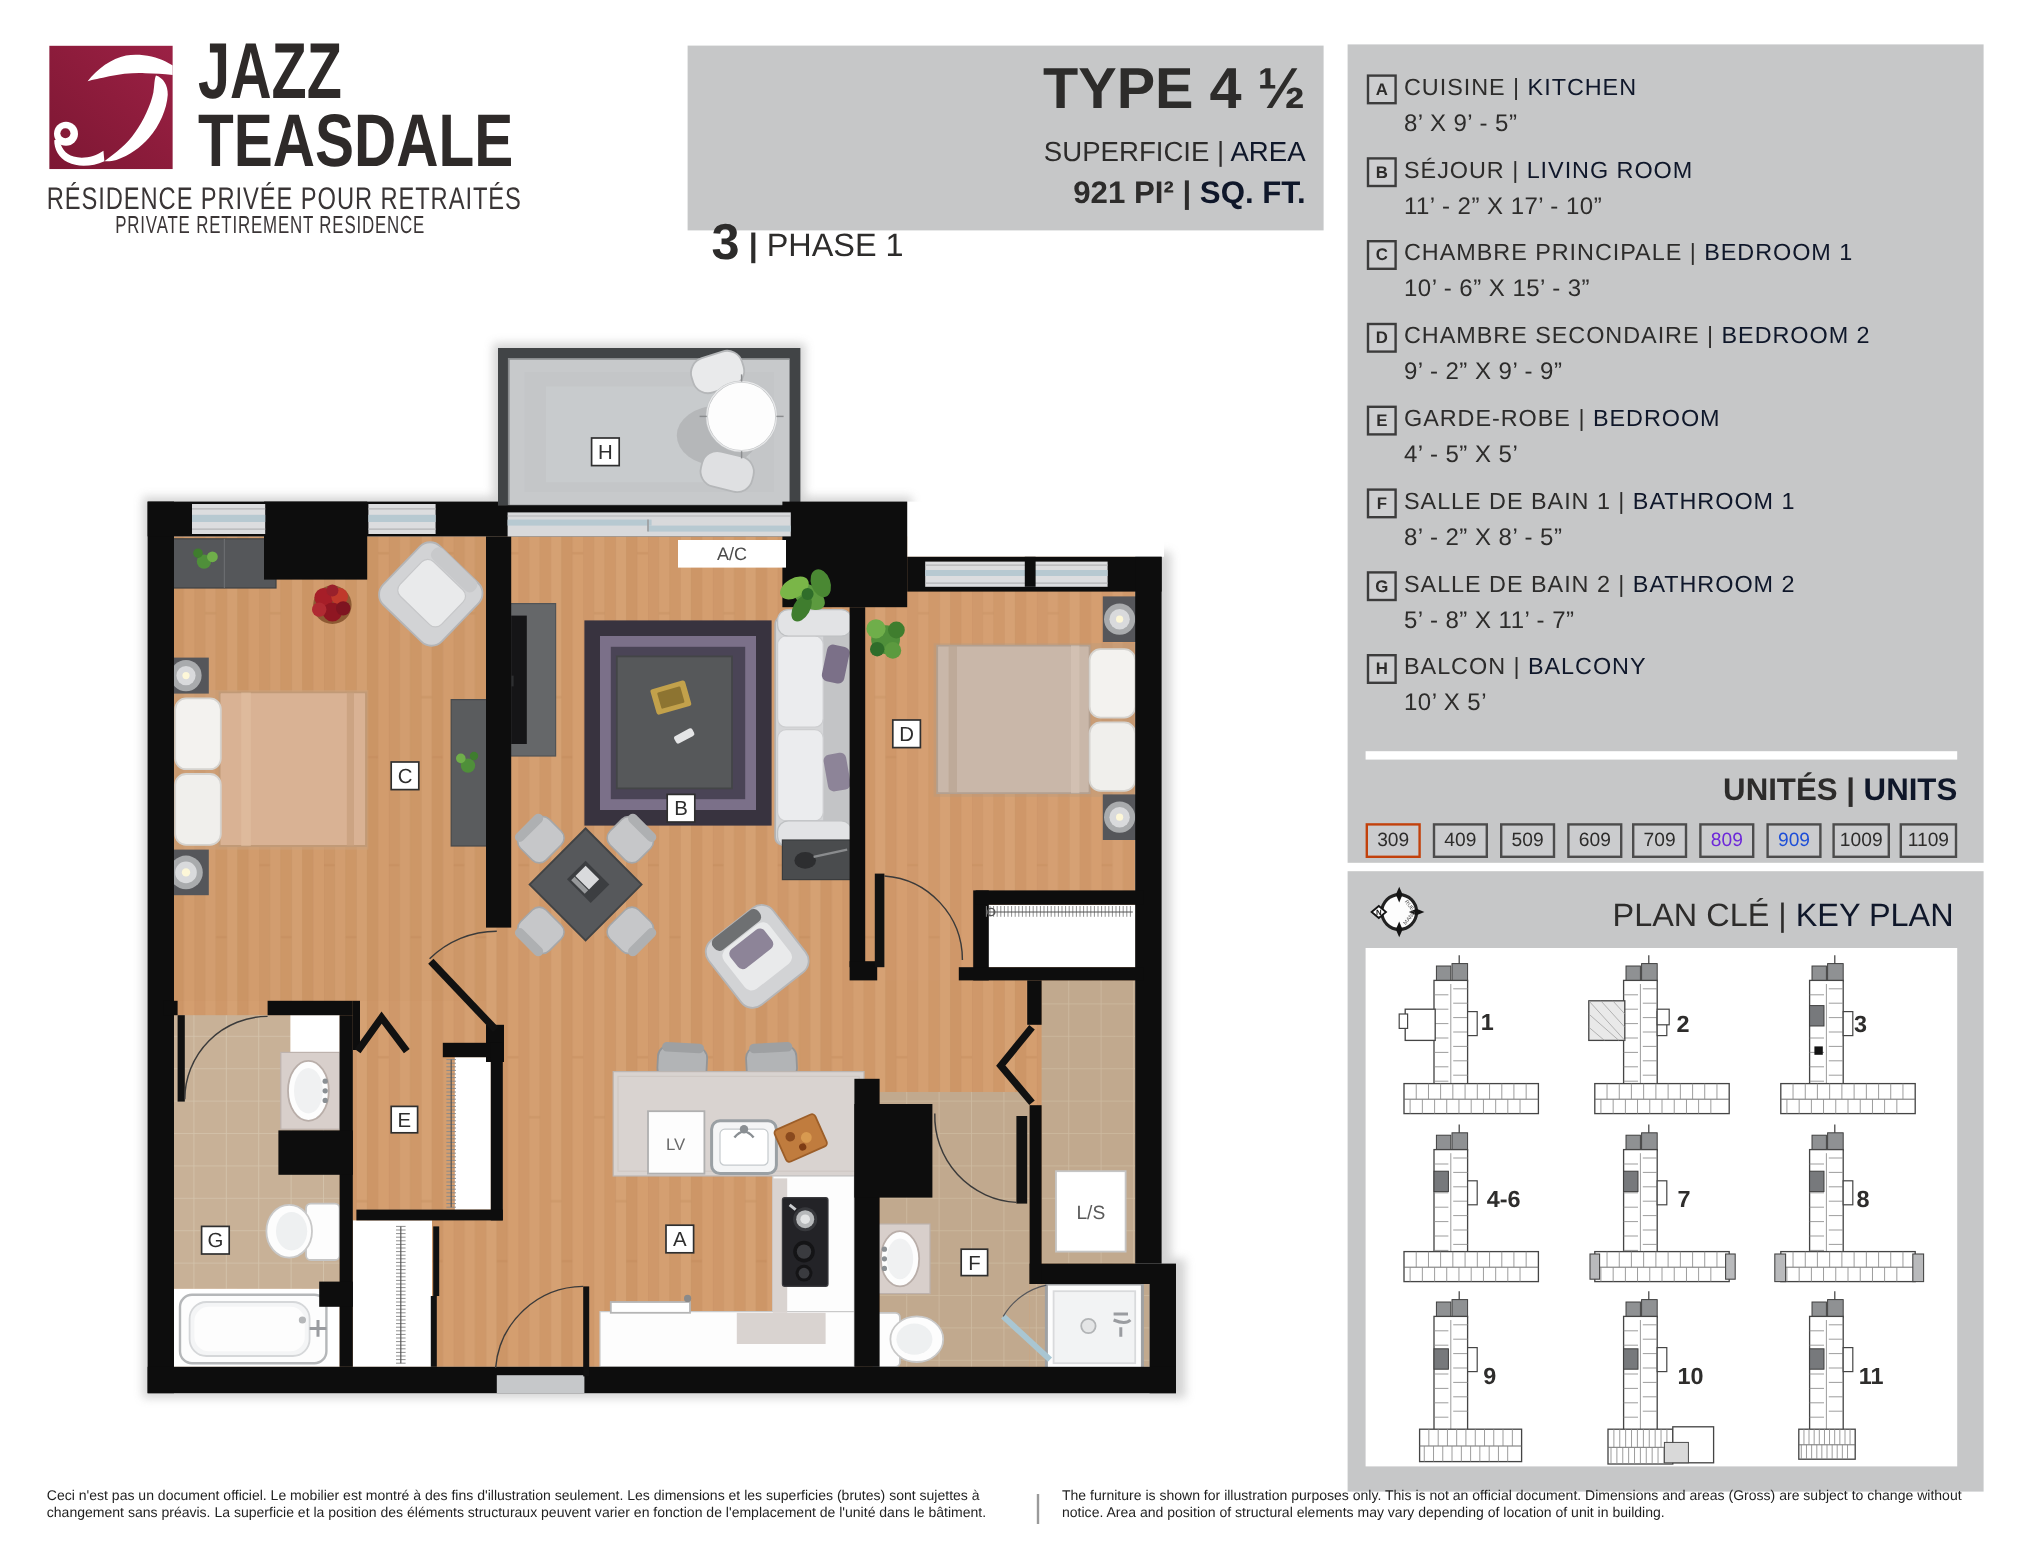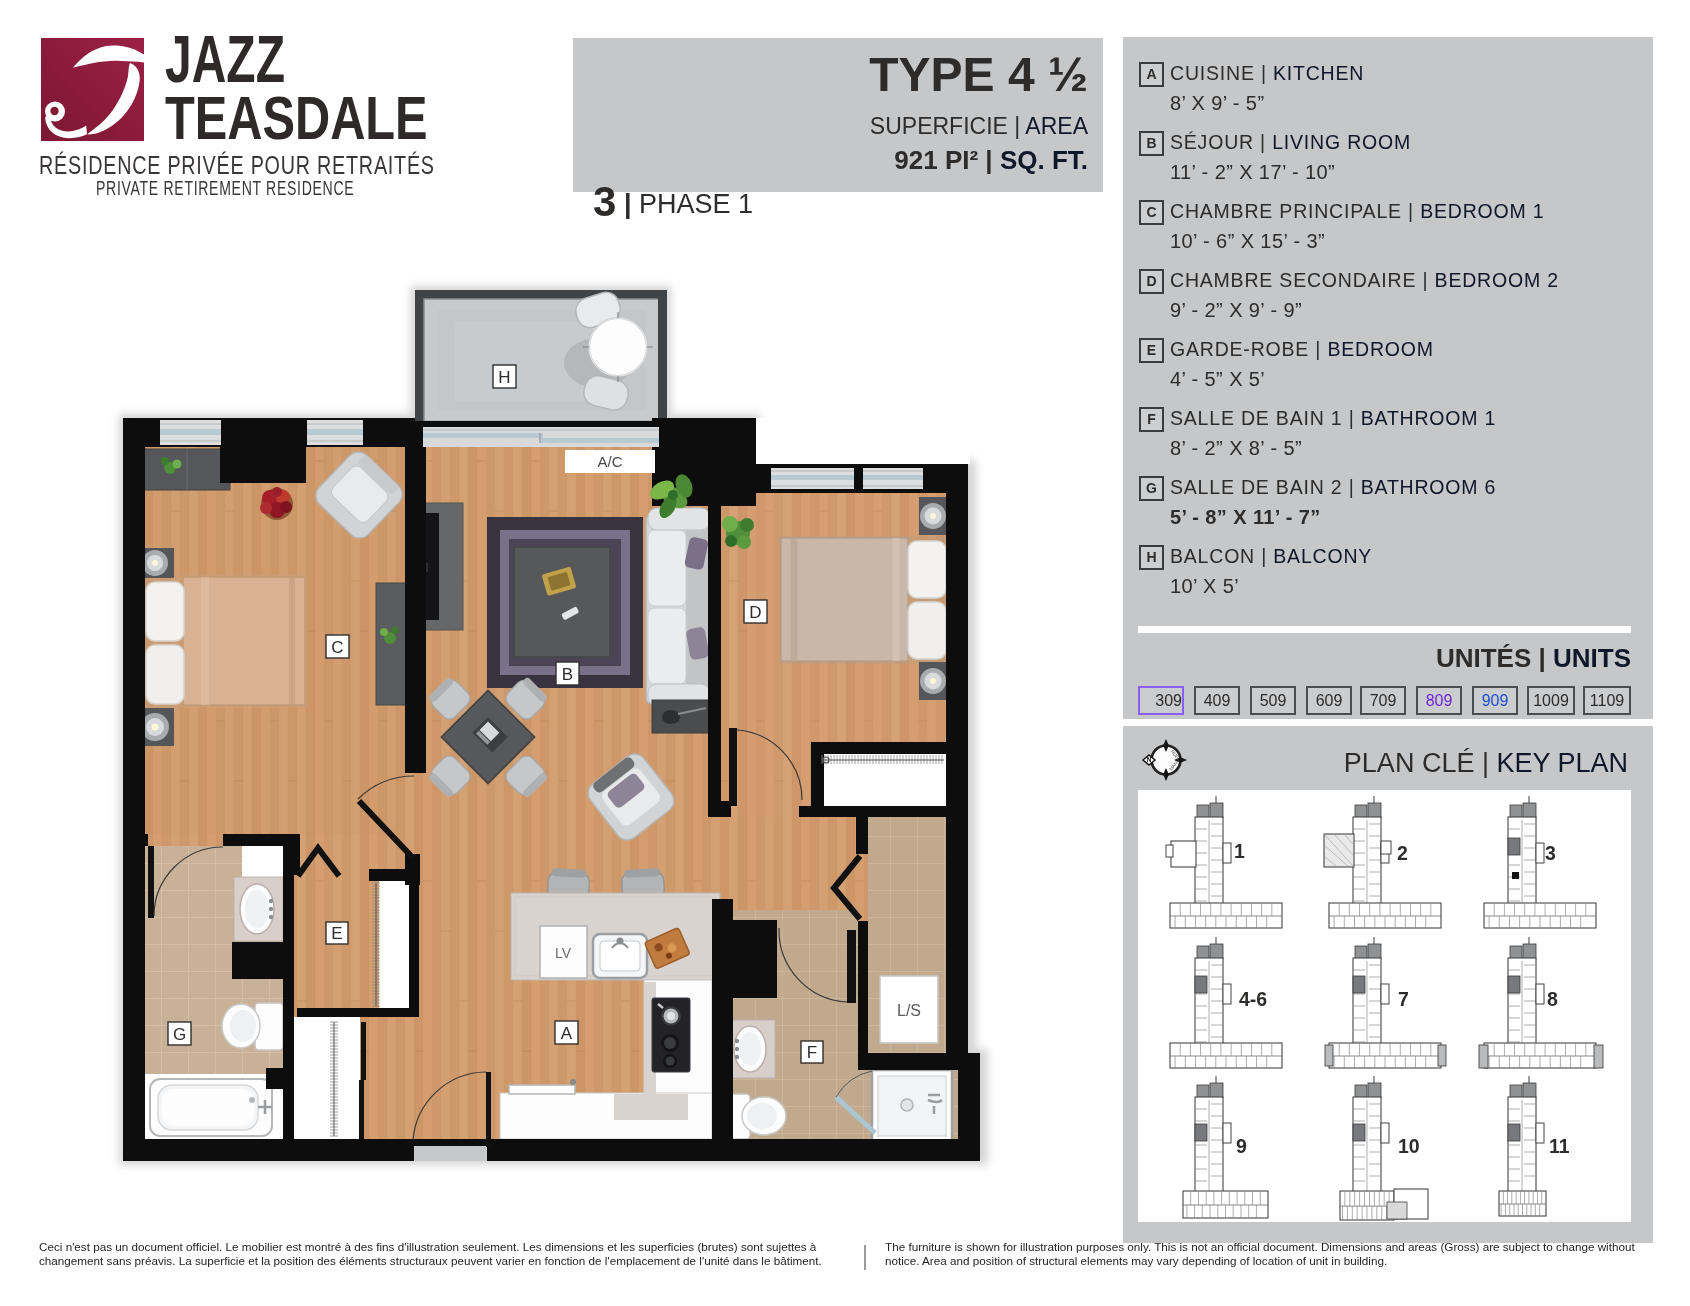--- a/index.html
+++ b/index.html
@@ -73,32 +73,32 @@
 
   <div class="abs" style="left:16px;top:301px;width:21px;height:21px;border:2px solid #3c3c3c;background:#cdced0;font-size:14px;font-weight:bold;color:#2d2c2b;text-align:center;line-height:21px;">E</div>
   <div class="abs" style="left:47px;top:301px;font-size:19.5px;letter-spacing:0.8px;line-height:23px;"><span class="dk">GARDE-ROBE | </span><span class="wt">BEDROOM</span></div>
   <div class="abs dk" style="left:47px;top:331px;font-size:20px;letter-spacing:0.4px;">4’ - 5” X 5’</div>
 
   <div class="abs" style="left:16px;top:370px;width:21px;height:21px;border:2px solid #3c3c3c;background:#cdced0;font-size:14px;font-weight:bold;color:#2d2c2b;text-align:center;line-height:21px;">F</div>
   <div class="abs" style="left:47px;top:370px;font-size:19.5px;letter-spacing:0.8px;line-height:23px;"><span class="dk">SALLE DE BAIN 1 | </span><span class="wt">BATHROOM 1</span></div>
   <div class="abs dk" style="left:47px;top:400px;font-size:20px;letter-spacing:0.4px;">8’ - 2” X 8’ - 5”</div>
 
   <div class="abs" style="left:16px;top:439px;width:21px;height:21px;border:2px solid #3c3c3c;background:#cdced0;font-size:14px;font-weight:bold;color:#2d2c2b;text-align:center;line-height:21px;">G</div>
-  <div class="abs" style="left:47px;top:439px;font-size:19.5px;letter-spacing:0.8px;line-height:23px;"><span class="dk">SALLE DE BAIN 2 | </span><span class="wt">BATHROOM 6</span></div>
-  <div class="abs dk" style="left:47px;top:469px;font-size:20px;letter-spacing:0.4px;font-weight:bold;">5’ - 8” X 11’ - 7”</div>
+  <div class="abs" style="left:47px;top:439px;font-size:19.5px;letter-spacing:0.8px;line-height:23px;"><span class="dk">SALLE DE BAIN 2 | </span><span class="wt">BATHROOM 2</span></div>
+  <div class="abs dk" style="left:47px;top:469px;font-size:20px;letter-spacing:0.4px;">5’ - 8” X 11’ - 7”</div>
 
   <div class="abs" style="left:16px;top:508px;width:21px;height:21px;border:2px solid #3c3c3c;background:#cdced0;font-size:14px;font-weight:bold;color:#2d2c2b;text-align:center;line-height:21px;">H</div>
   <div class="abs" style="left:47px;top:508px;font-size:19.5px;letter-spacing:0.8px;line-height:23px;"><span class="dk">BALCON | </span><span class="wt">BALCONY</span></div>
   <div class="abs dk" style="left:47px;top:538px;font-size:20px;letter-spacing:0.4px;">10’ X 5’</div>
 
   <div class="abs" style="left:15px;top:589px;width:493px;height:7px;background:#ffffff;"></div>
 
   <div class="abs" style="right:22px;top:606px;font-size:26px;font-weight:bold;"><span class="dk">UNITÉS | </span><span class="wt">UNITS</span></div>
 
-  <div class="abs" style="left:15px;top:649px;width:42px;height:25px;border:2px solid #8b5cf6;background:#cbccce;font-size:16px;color:#2d2c2b;text-align:right;line-height:25px;">309</div>
+  <div class="abs" style="left:15px;top:649px;width:42px;height:25px;border:2px solid #c2410c;background:#cbccce;font-size:16px;color:#2d2c2b;text-align:center;line-height:25px;">309</div>
   <div class="abs" style="left:71px;top:649px;width:42px;height:25px;border:2px solid #4c4c4c;background:#cbccce;font-size:16px;color:#2d2c2b;text-align:center;line-height:25px;">409</div>
   <div class="abs" style="left:127px;top:649px;width:42px;height:25px;border:2px solid #4c4c4c;background:#cbccce;font-size:16px;color:#2d2c2b;text-align:center;line-height:25px;">509</div>
   <div class="abs" style="left:183px;top:649px;width:42px;height:25px;border:2px solid #4c4c4c;background:#cbccce;font-size:16px;color:#2d2c2b;text-align:center;line-height:25px;">609</div>
   <div class="abs" style="left:237px;top:649px;width:42px;height:25px;border:2px solid #4c4c4c;background:#cbccce;font-size:16px;color:#2d2c2b;text-align:center;line-height:25px;">709</div>
   <div class="abs" style="left:293px;top:649px;width:42px;height:25px;border:2px solid #4c4c4c;background:#cbccce;font-size:16px;color:#6d28d9;text-align:center;line-height:25px;">809</div>
   <div class="abs" style="left:349px;top:649px;width:42px;height:25px;border:2px solid #4c4c4c;background:#cbccce;font-size:16px;color:#1d4ed8;text-align:center;line-height:25px;">909</div>
   <div class="abs" style="left:404px;top:649px;width:44px;height:25px;border:2px solid #4c4c4c;background:#cbccce;font-size:16px;color:#2d2c2b;text-align:center;line-height:25px;">1009</div>
   <div class="abs" style="left:460px;top:649px;width:44px;height:25px;border:2px solid #4c4c4c;background:#cbccce;font-size:16px;color:#2d2c2b;text-align:center;line-height:25px;">1109</div>
 </div>
 

